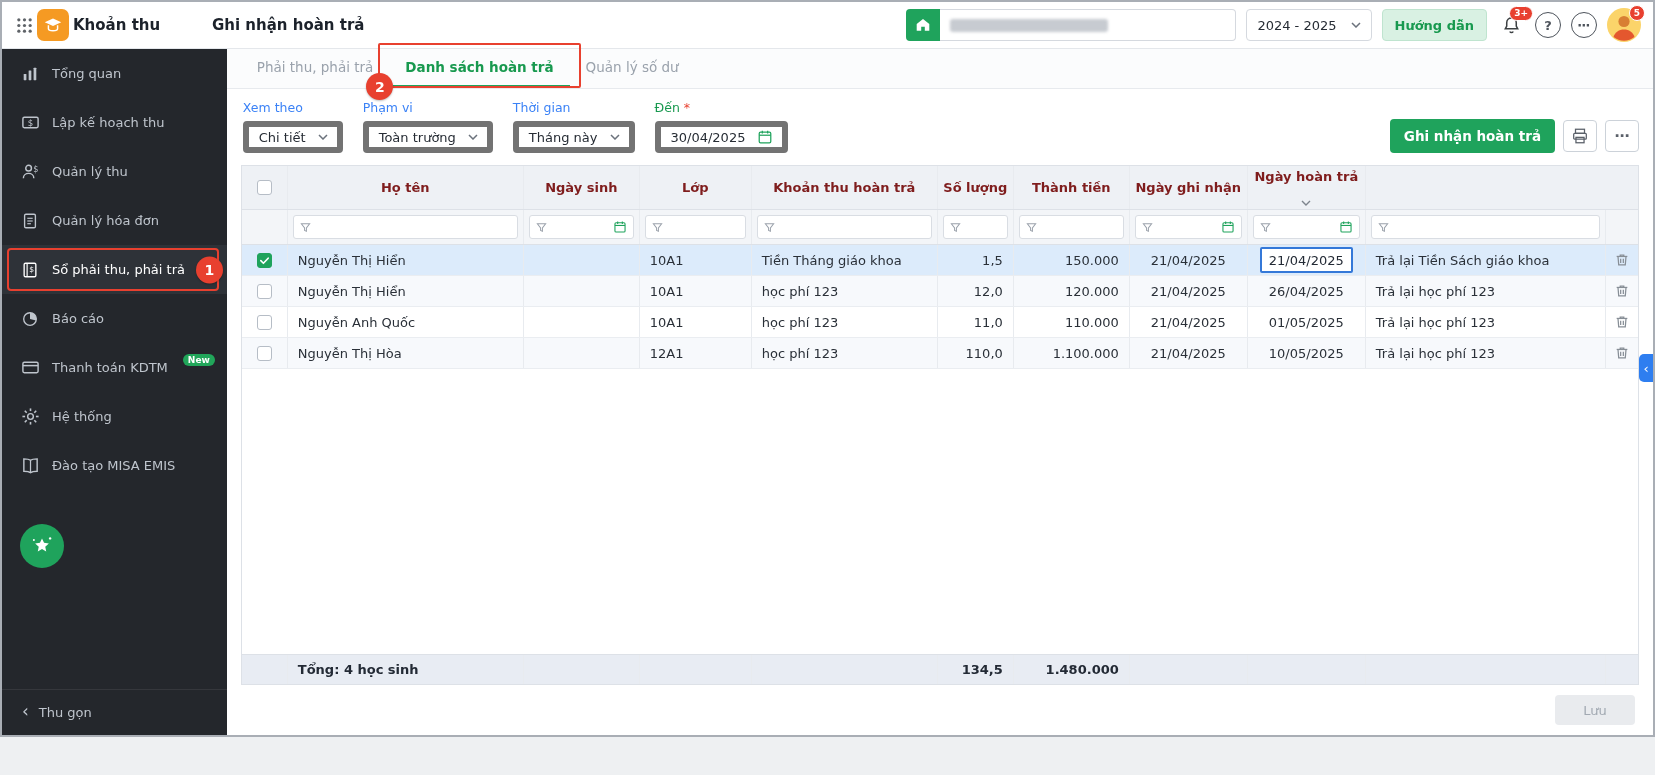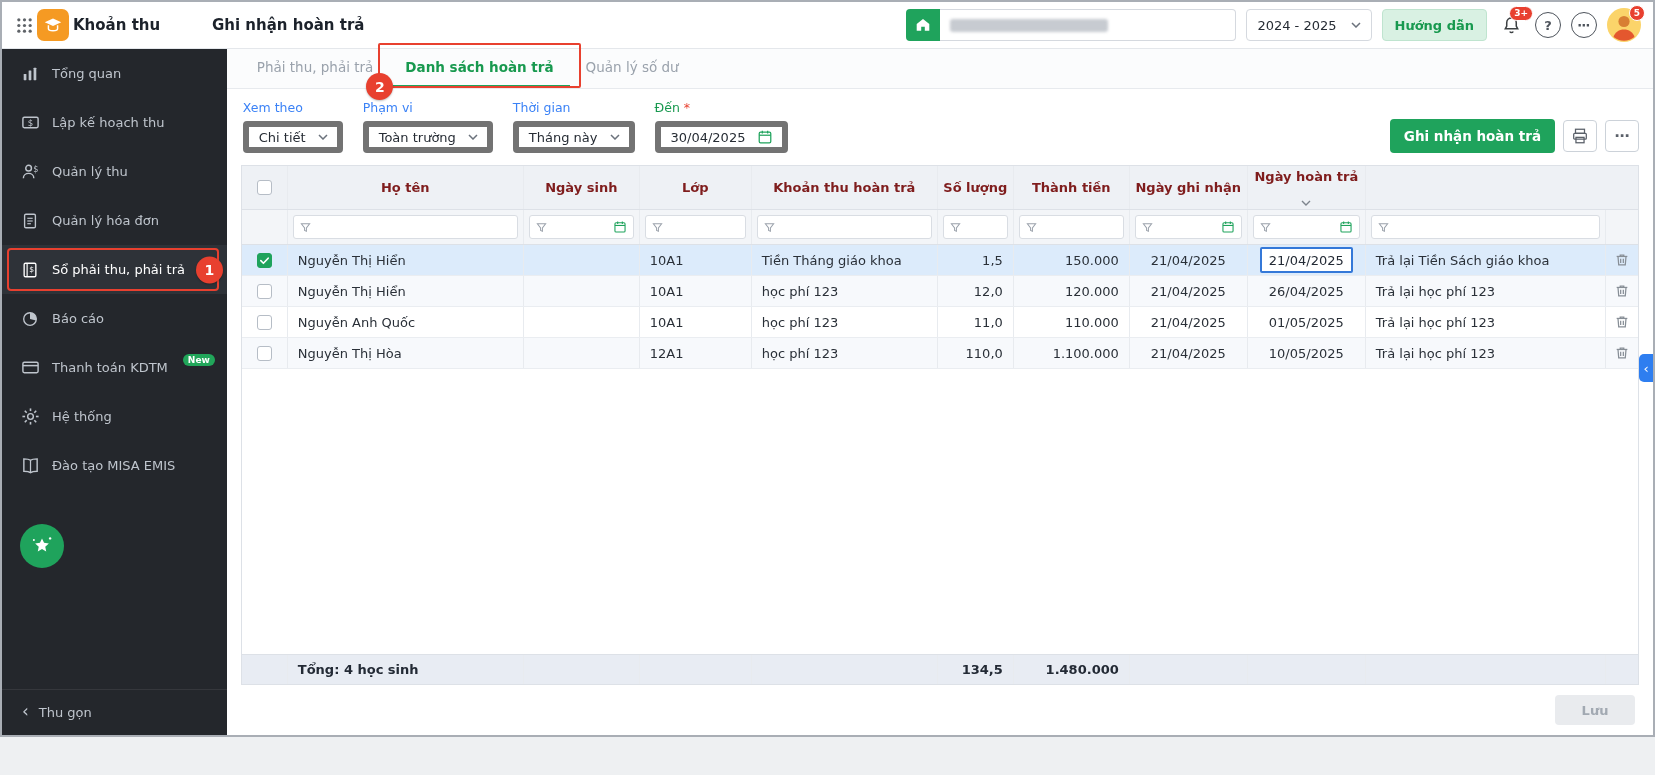--- a/index.html
+++ b/index.html
@@ -75,21 +75,21 @@
   .tdata.zebra{background:#f7f9fc}
   .tdata.selected{background:#dcebfb}
   .cb{width:15px;height:15px;border:1px solid #b6bdc6;border-radius:3px;background:#fff;display:flex;align-items:center;justify-content:center;cursor:pointer}
   .cb.checked{background:#1fa35c;border-color:#1fa35c}
   .cellpad4{padding:0 4px}
   .edit-box{flex:1;height:26px;border:2px solid #3478d8;border-radius:2px;background:#fff;display:flex;align-items:center;justify-content:center;font-size:13px;color:#232a35;margin:0 2px}
   .spacer{flex:1}
   .tfoot{flex:0 0 30px;background:#e8ecf3;border-top:1px solid #dde1e7}
   .tfoot>div{font-weight:700;color:#232a35}
   .savebar{flex:0 0 50px;display:flex;align-items:center;justify-content:flex-end;padding-right:18px}
-  .save-btn{width:80px;height:30px;background:#e9ebee;color:#a2a9b2;border-radius:4px;font-size:13px;font-weight:700;display:flex;align-items:center;justify-content:center;cursor:default}
+  .save-btn{width:80px;height:30px;background:#e9ebee;color:#a2a9b2;border-radius:4px;font-size:13px;font-weight:400;display:flex;align-items:center;justify-content:center;cursor:default}
   .panel-toggle{position:absolute;right:0;top:352px;width:14px;height:28px;background:#2e7ef0;border-radius:5px 0 0 5px;color:#fff;display:flex;align-items:center;justify-content:center;font-size:13px;z-index:5;cursor:pointer}
   .trash{cursor:pointer;display:flex}
 </style>
 </head>
 <body>
 
 <div class="app">
 
   <div class="hdr">
     <div class="hdr-left">

